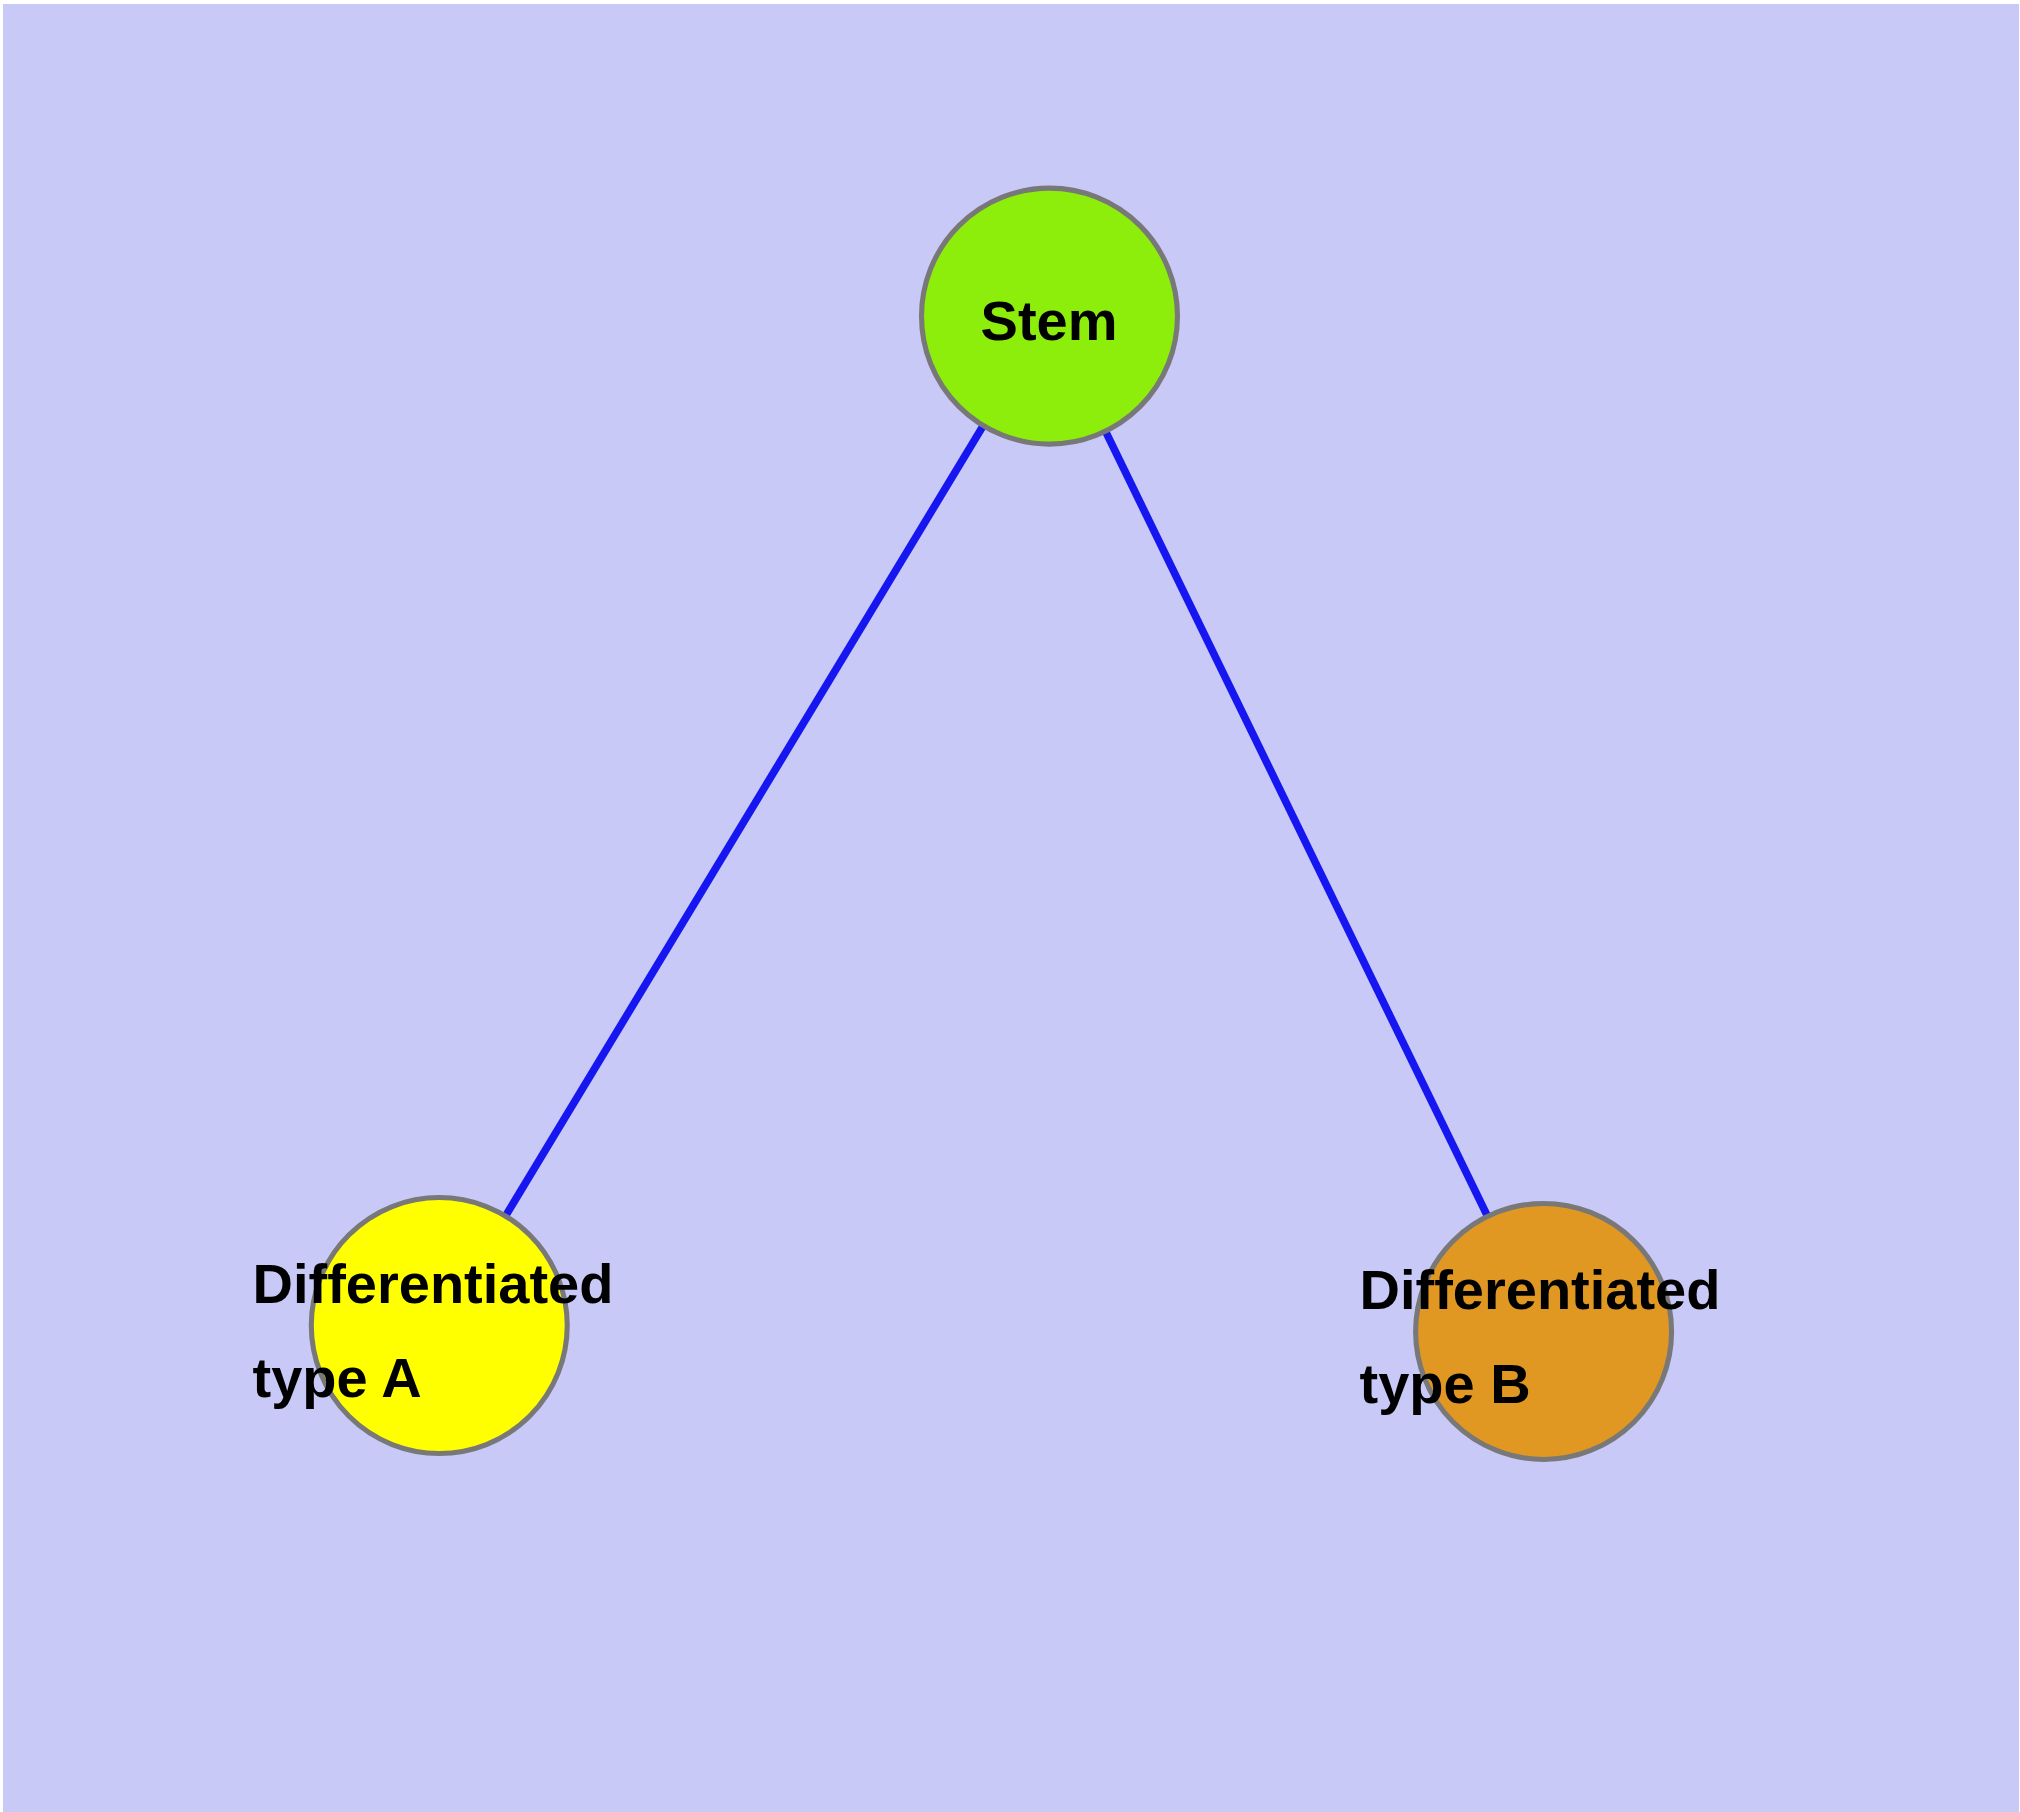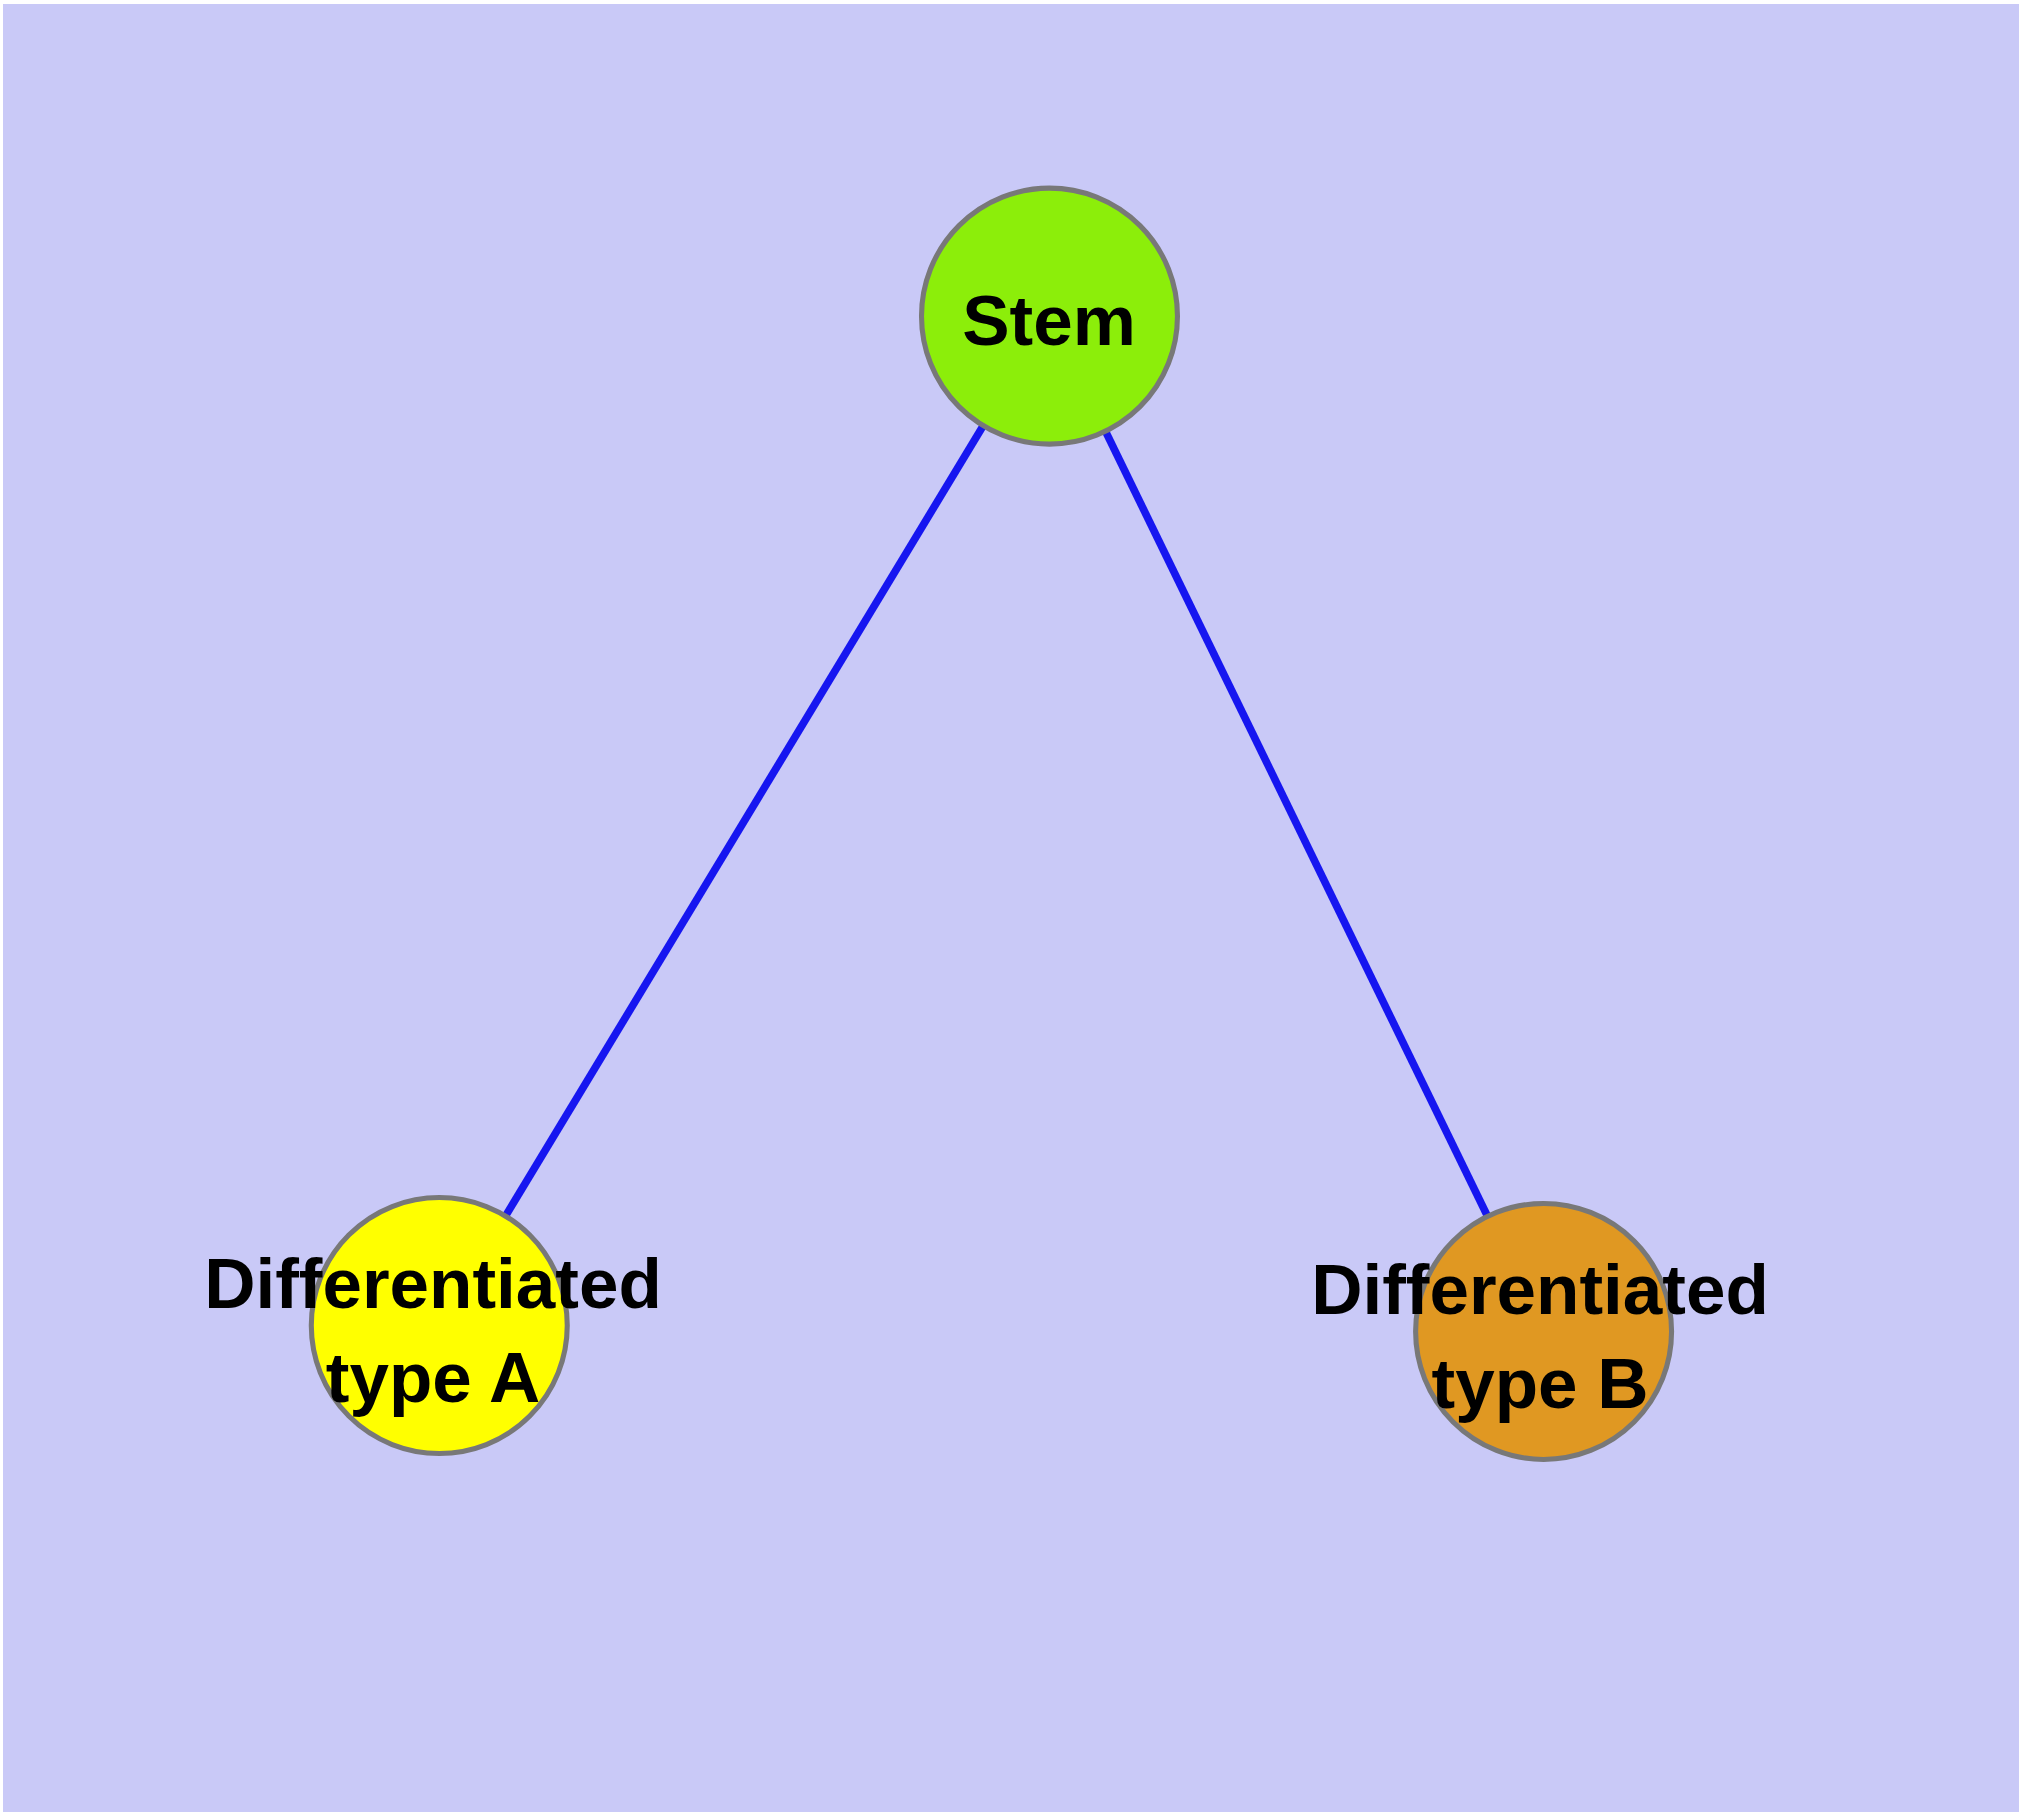--- a/index.html
+++ b/index.html
@@ -27,24 +27,23 @@
     left: 0;
     top: 0;
     width: 2021px;
     height: 1812px;
     display: block;
   }
   .node-label {
     position: absolute;
     transform: translate(-50%, -50%);
     font-weight: 700;
-    font-size: 71px;
+    font-size: 56px;
     line-height: 94px;
     color: #000000;
-    text-align: center;
     white-space: pre-line;
     letter-spacing: 0px;
     pointer-events: none;
   }
 </style>
 </head>
 <body>
 
 <div id="stage" style="width: 2021px; height: 1812px; background: rgb(255, 255, 255);">
   <div id="canvas-bg" style="background: rgb(201, 201, 247);"></div>

